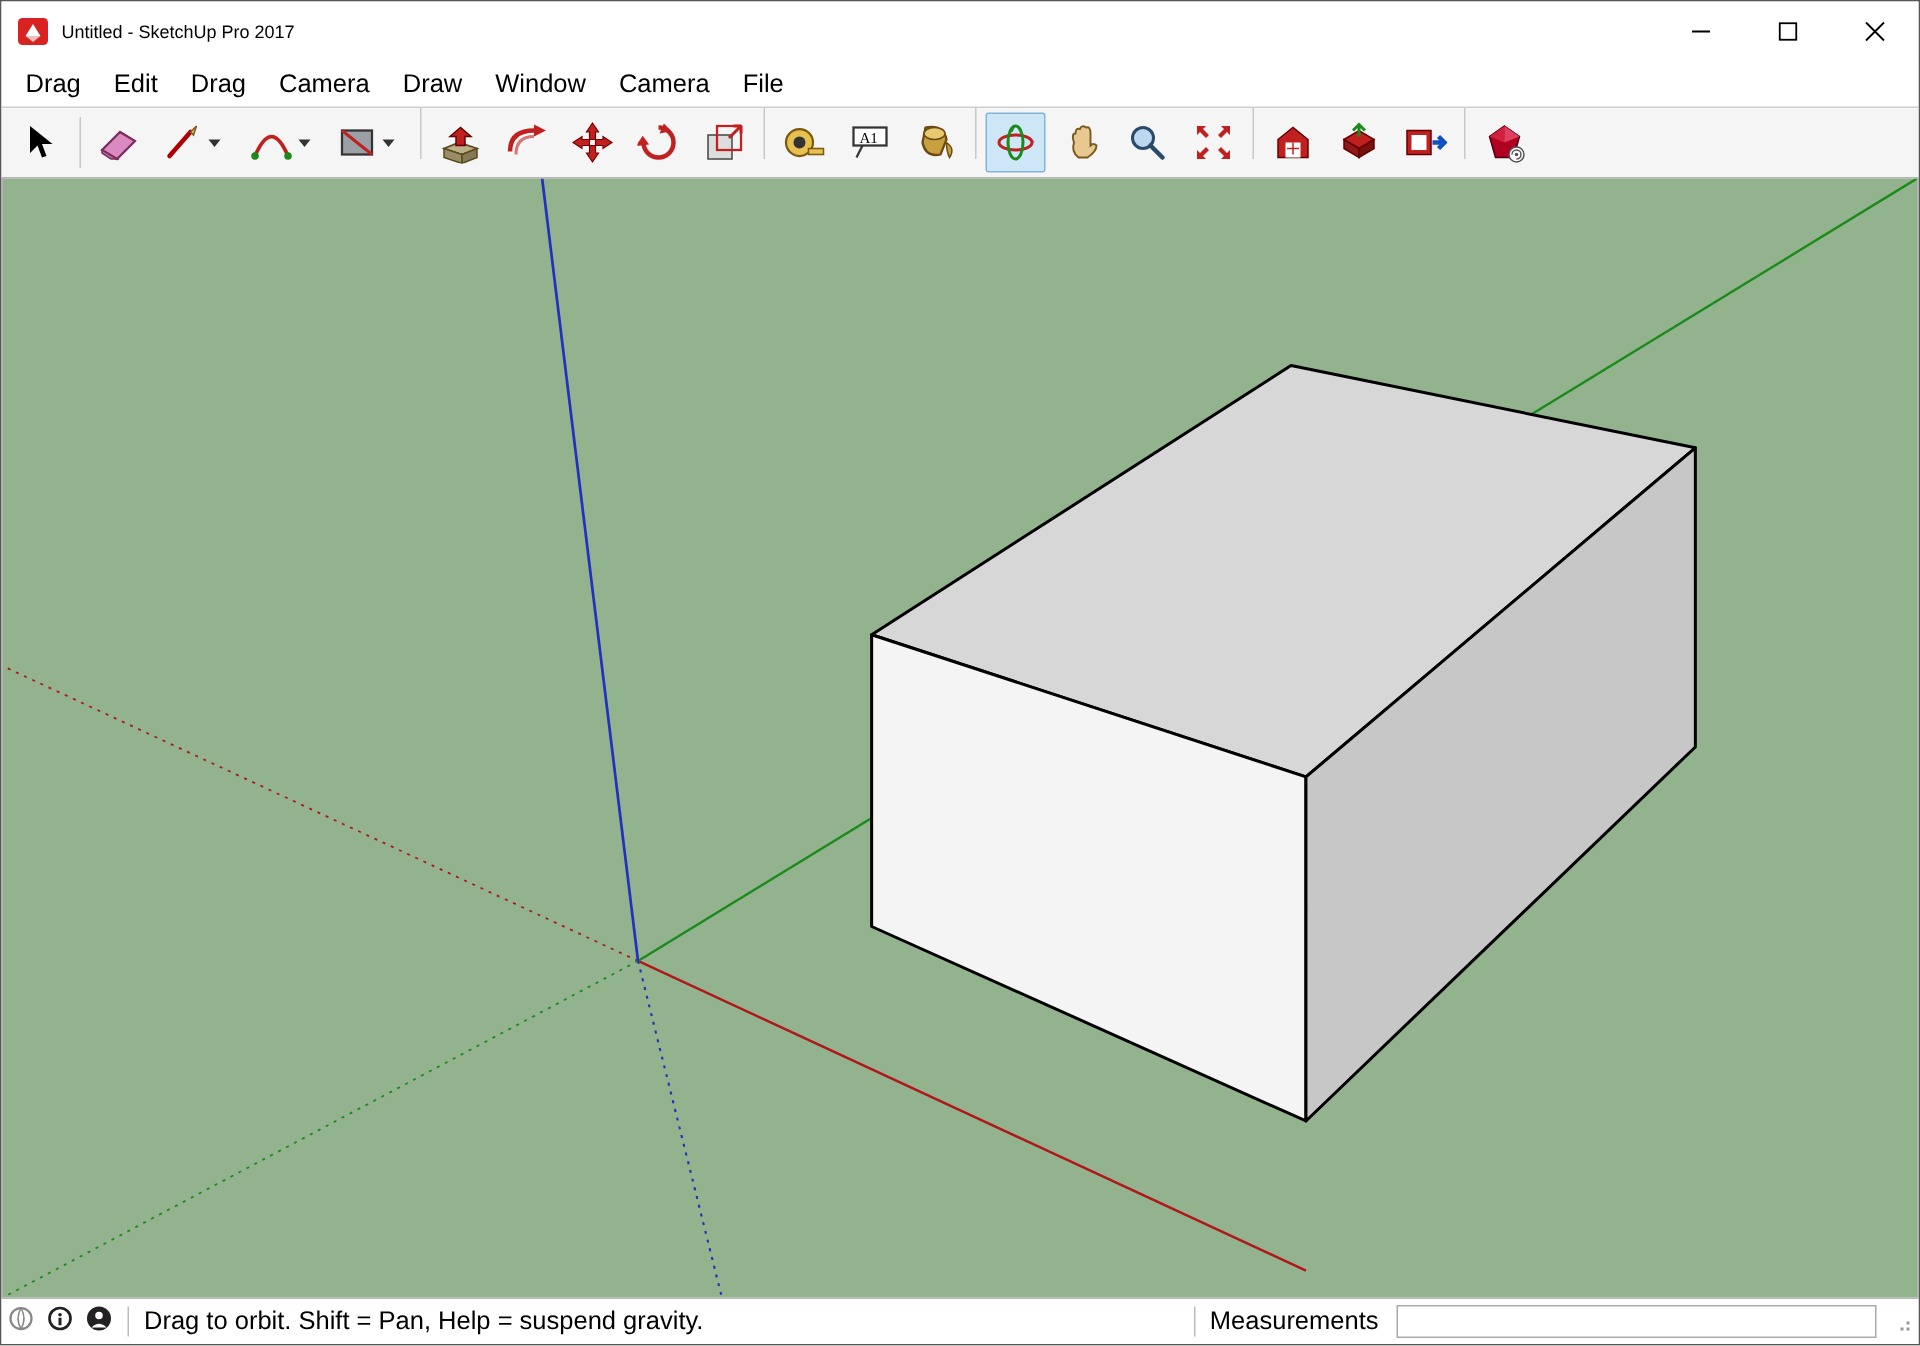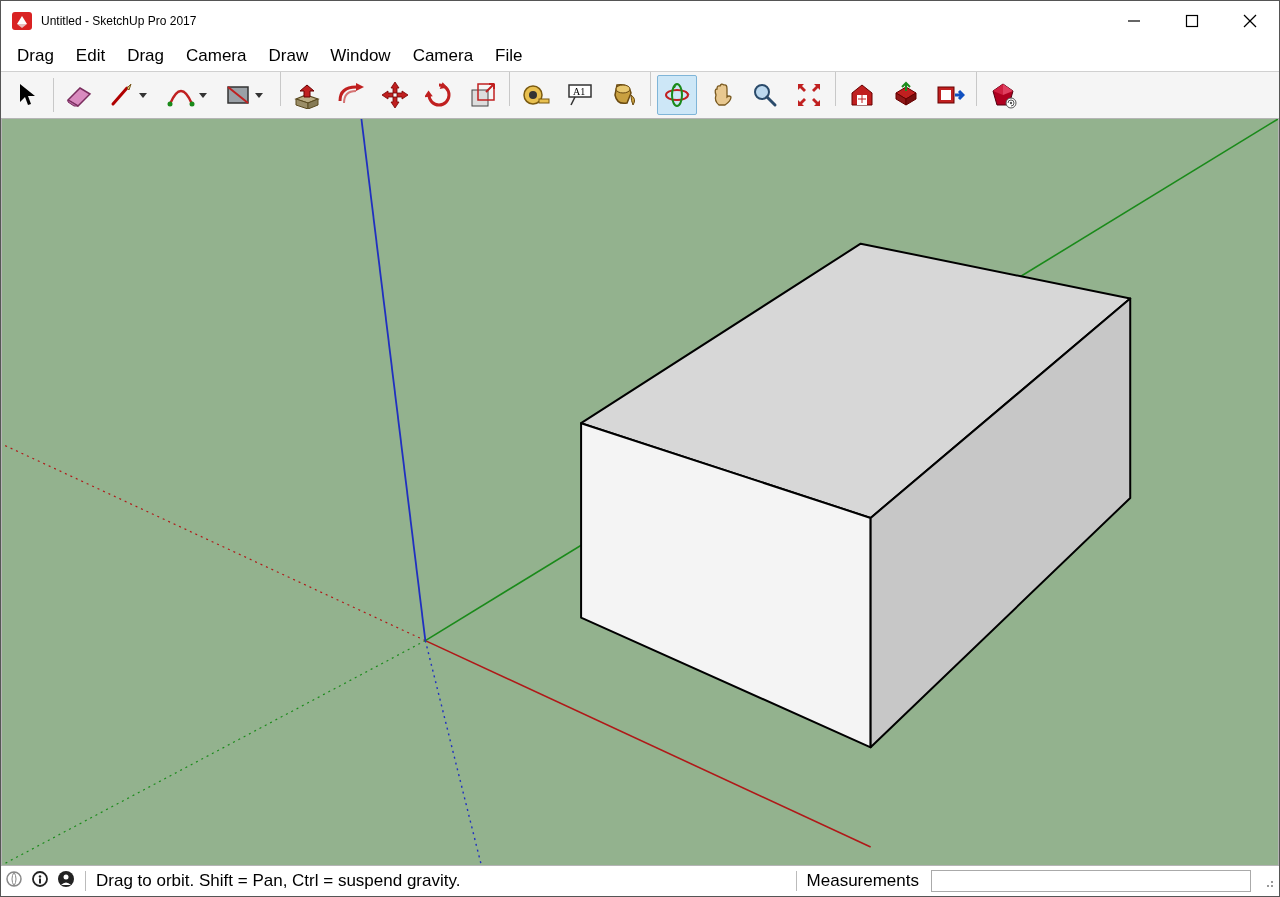--- a/index.html
+++ b/index.html
@@ -403,21 +403,21 @@
       </span>
       <span>
         <svg width="18" height="18" viewBox="0 0 18 18">
             <circle cx="9" cy="9" r="8" fill="#222"></circle>
             <circle cx="9" cy="7" r="2.5" fill="#fff"></circle>
             <path d="M4 15 Q9 10 14 15" fill="#fff"></path>
           </svg>
       </span>
     </div>
     <div class="status-sep"></div>
-    <span class="status-msg">Drag to orbit. Shift = Pan, Ctrl = suspend gravity.</span>
+    <span class="status-msg">Drag to orbit. Shift = Pan, Help = suspend gravity.</span>
     <span class="status-flex"></span>
     <div class="status-sep"></div>
     <span class="meas-label">Measurements</span>
     <input class="meas-box" value="" style="">
     <span class="grip">
       <svg width="14" height="14" viewBox="0 0 14 14">
         <g fill="#999">
           <rect x="10" y="10" width="2" height="2"></rect>
           <rect x="6" y="10" width="2" height="2"></rect>
           <rect x="10" y="6" width="2" height="2"></rect>

